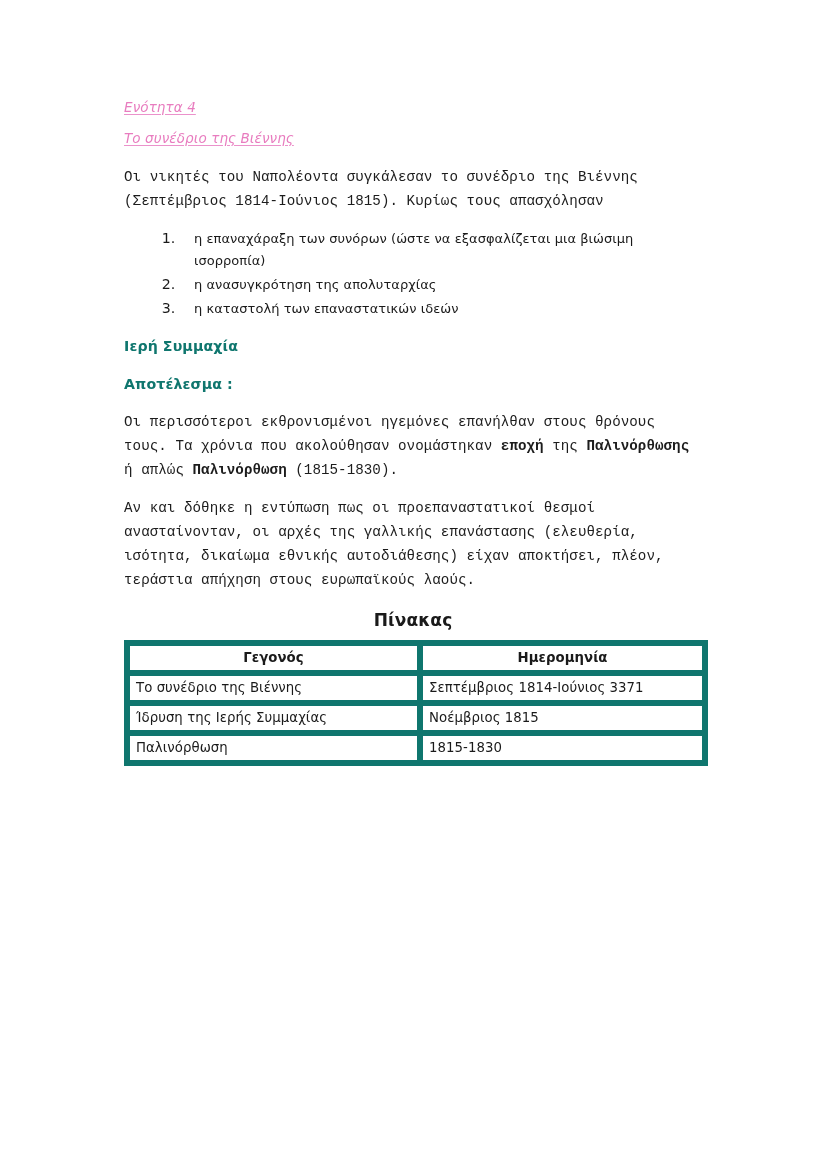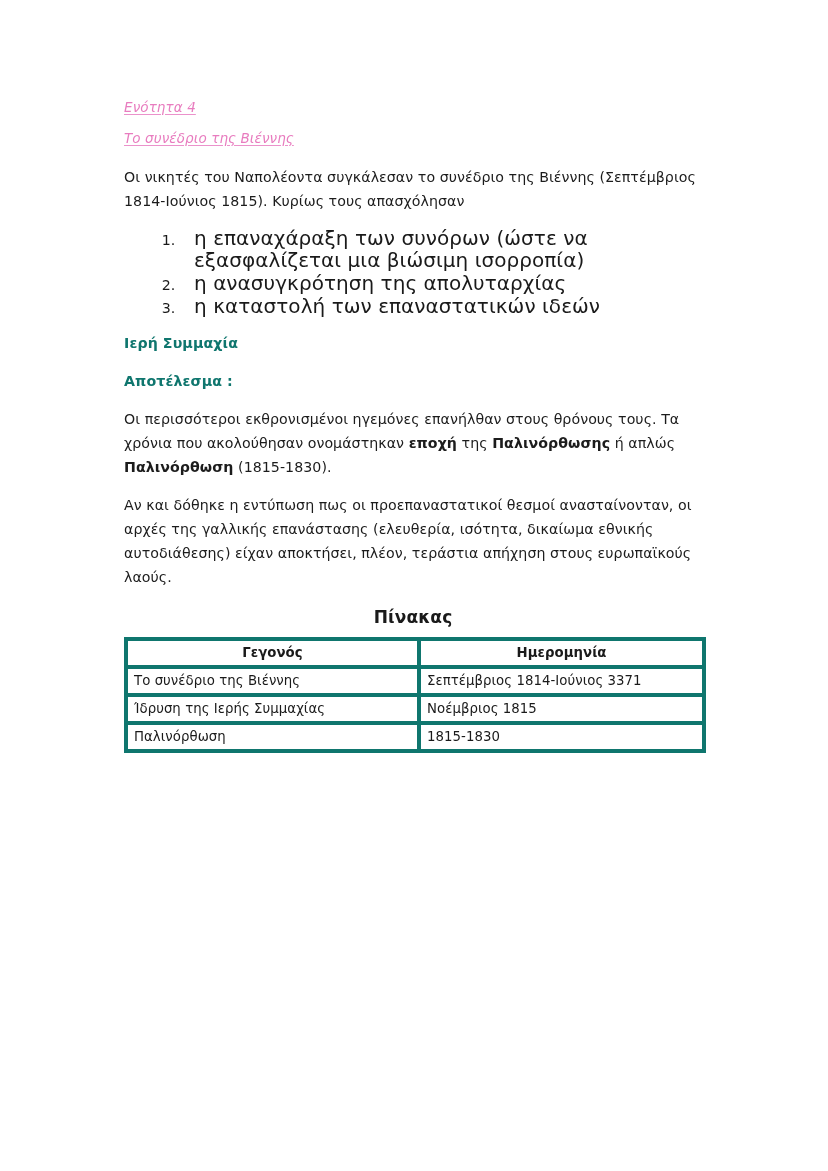--- a/index.html
+++ b/index.html
@@ -45,20 +45,21 @@
   }
   .heading-link.second {
     margin-bottom: 18px;
   }
   p.body-text {
     font-size: 14.2px;
     line-height: 24px;
     margin: 0 0 14px 0;
     color: #1c1c1c;
     letter-spacing: 0.05px;
+    font-family: Liberation Mono, monospace;
   }
   p.body-text.wide {
     width: 578px;
   }
   p.lead-space {
     width: 570px;
   }
   .bold {
     font-weight: bold;
   }
@@ -69,21 +70,21 @@
     margin: 0 0 14px 0;
     color: #0f766e;
     letter-spacing: 0.1px;
   }
   ol.numbered-list {
     margin: 4px 0 14px 0;
     padding: 0 0 0 56px;
     list-style-position: outside;
   }
   ol.numbered-list li {
-    font-size: 20px;
+    font-size: 13px;
     line-height: 22px;
     padding-left: 14px;
     margin-bottom: 1px;
     letter-spacing: 0.05px;
   }
   ol.numbered-list li::marker {
     font-size: 14.2px;
   }
   .table-caption {
     font-size: 17px;
@@ -94,21 +95,21 @@
     letter-spacing: 0.1px;
   }
   table.data-table {
     border-collapse: collapse;
     width: 578px;
     table-layout: fixed;
     margin: 0;
   }
   table.data-table th,
   table.data-table td {
-    border: 4px solid #0f766e;
+    border: 6px solid #0f766e;
     font-size: 13.3px;
     line-height: 17px;
     padding: 2px 6px 3px 6px;
     height: 19px;
     letter-spacing: 0.05px;
   }
   table.data-table th {
     font-weight: bold;
     text-align: center;
   }

